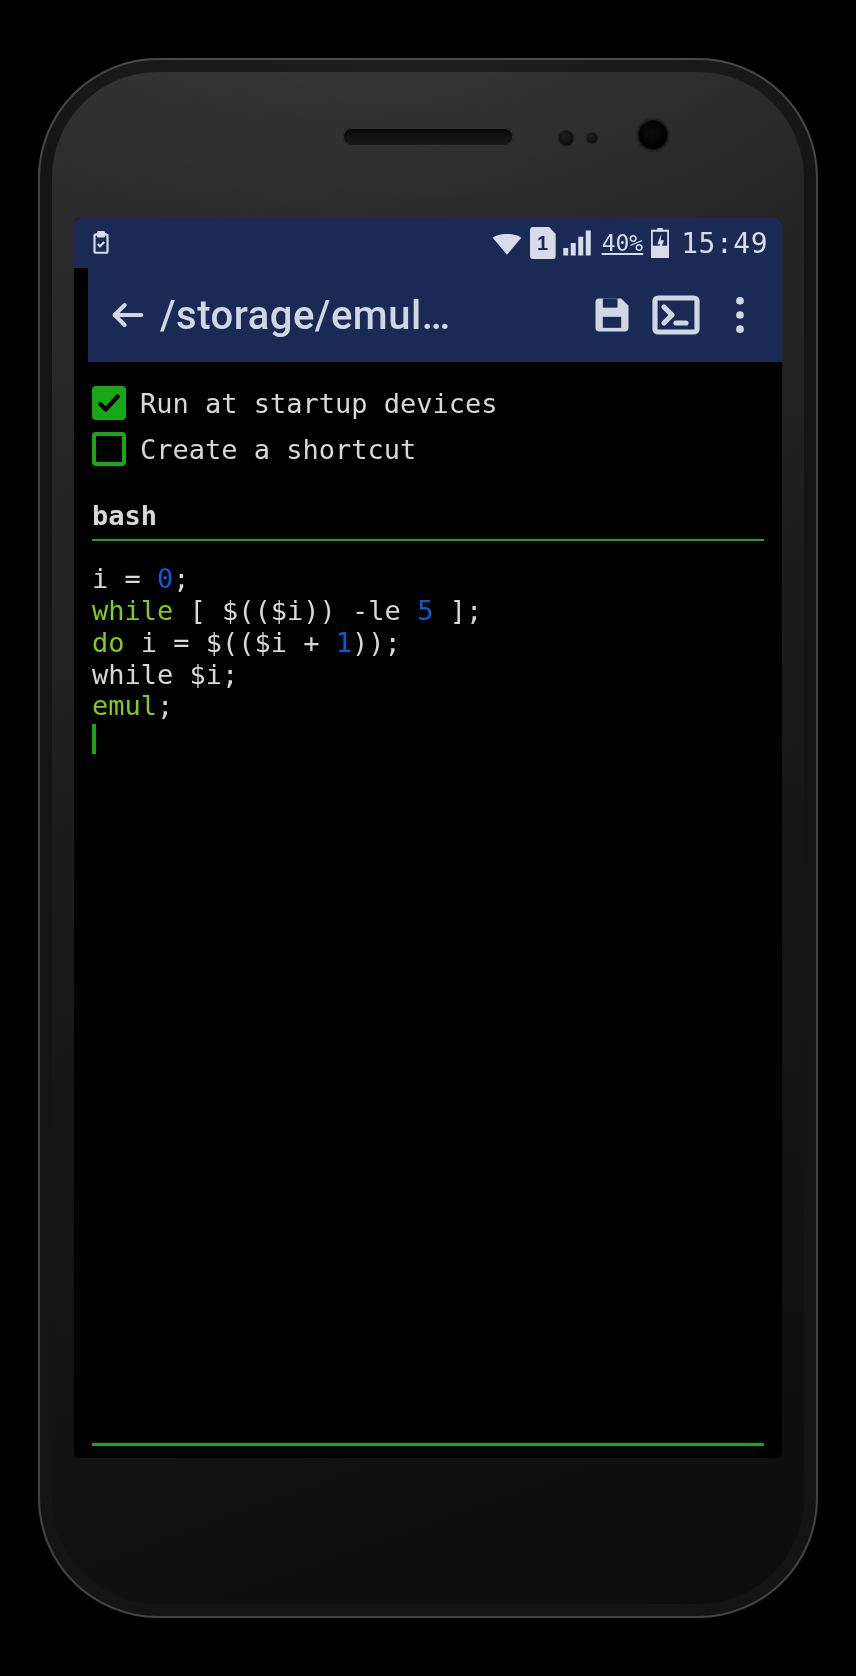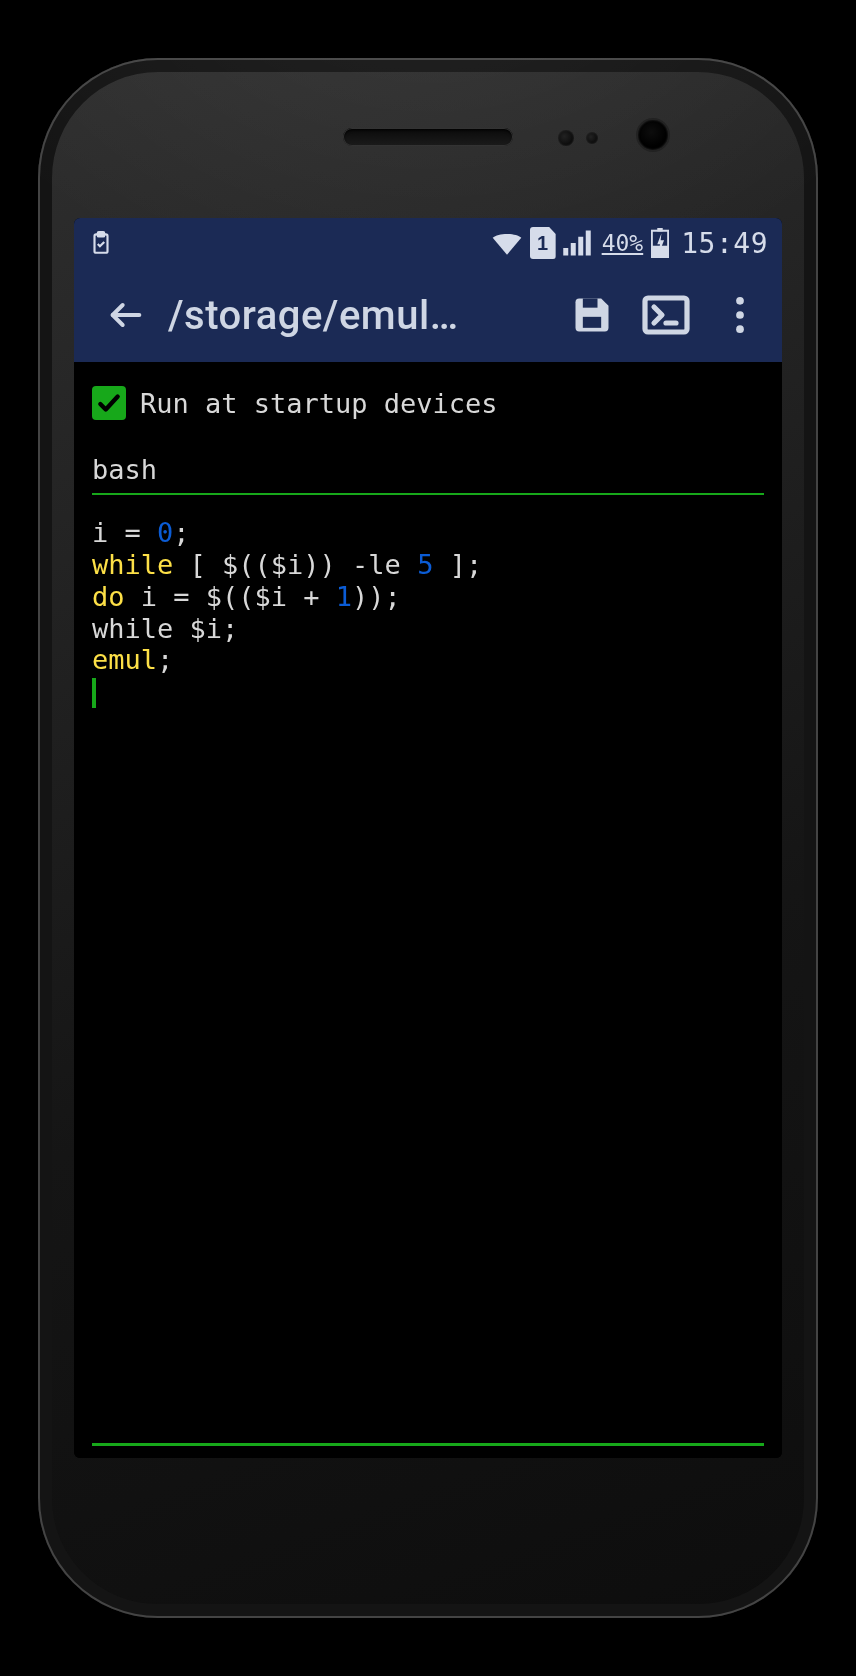--- a/index.html
+++ b/index.html
@@ -78,22 +78,22 @@
   .batt-text{font-size:23px;margin:0 2px 0 4px;text-decoration:underline;}
   .clock{font-size:28px;letter-spacing:0.5px;margin-left:6px;}
 
   
   .appbar {
     height: 94px;
     background: #1b2a55;
     color: #d6dcea;
     display: flex;
     align-items: center;
-    padding: 0 10px 0 20px;
-    gap: 10px;
+    padding: 0 10px 0 8px;
+    margin-left: 14px;
   }
   .appbar .title {
     flex: 1;
     font-family: "Roboto","Segoe UI",sans-serif;
     font-size: 40px;
     font-weight: 500;
     color: #cfd6e4;
     white-space: nowrap;
     overflow: hidden;
     text-overflow: ellipsis;
@@ -129,34 +129,34 @@
   .checkbox svg{color:#000;}
   .check-label{
     color:#d8d8d8;font-size:27px;
   }
 
   .field{
     margin-top:28px;
     border-bottom:2px solid #17a81a;
     padding-bottom:8px;
   }
-  .field-text{color:#d8d8d8;font-size:27px;}
+  .field-text{color:#d8d8d8;font-size:27px;font-weight:bold;}
 
   .editor{
     flex:1;
     margin-top:22px;
     border-bottom:3px solid #17a81a;
     font-size:27px;
     line-height:1.18;
     color:#d8d8d8;
     white-space:pre;
     position:relative;
     padding-bottom:12px;
   }
-  .kw{color:#fde047;}
+  .kw{color:#84cc16;}
   .num{color:#0b5cd5;}
   .cursor{
     display:inline-block;width:4px;height:30px;background:#17a81a;vertical-align:bottom;
   }
 </style>
 </head>
 <body>
 
 <div class="phone">
 
@@ -237,20 +237,24 @@
 
       <div class="check-row">
         <div class="checkbox checked">
           <svg width="26" height="26" viewBox="0 0 24 24" fill="none" stroke="#000" stroke-width="4" stroke-linecap="round" stroke-linejoin="round">
               <path d="M4 13l5 5L20 6"></path>
             </svg>
         </div>
         <span class="check-label">Run at startup devices</span>
       </div>
 
+      <div class="check-row">
+        <div class="checkbox unchecked"></div>
+        <span class="check-label">Create a shortcut</span>
+      </div>
 
       <div class="field">
         <span class="field-text">bash</span>
       </div>
 
       <div class="editor"><span>i = </span><span class="num">0</span><span>;</span>
 <span class="kw">while</span><span> [ $(($i)) -le </span><span class="num">5</span><span> ];</span>
 <span class="kw">do</span><span> i = $(($i + </span><span class="num">1</span><span>));</span>
 <span>while $i;</span>
 <span class="kw">emul</span><span>;</span>

